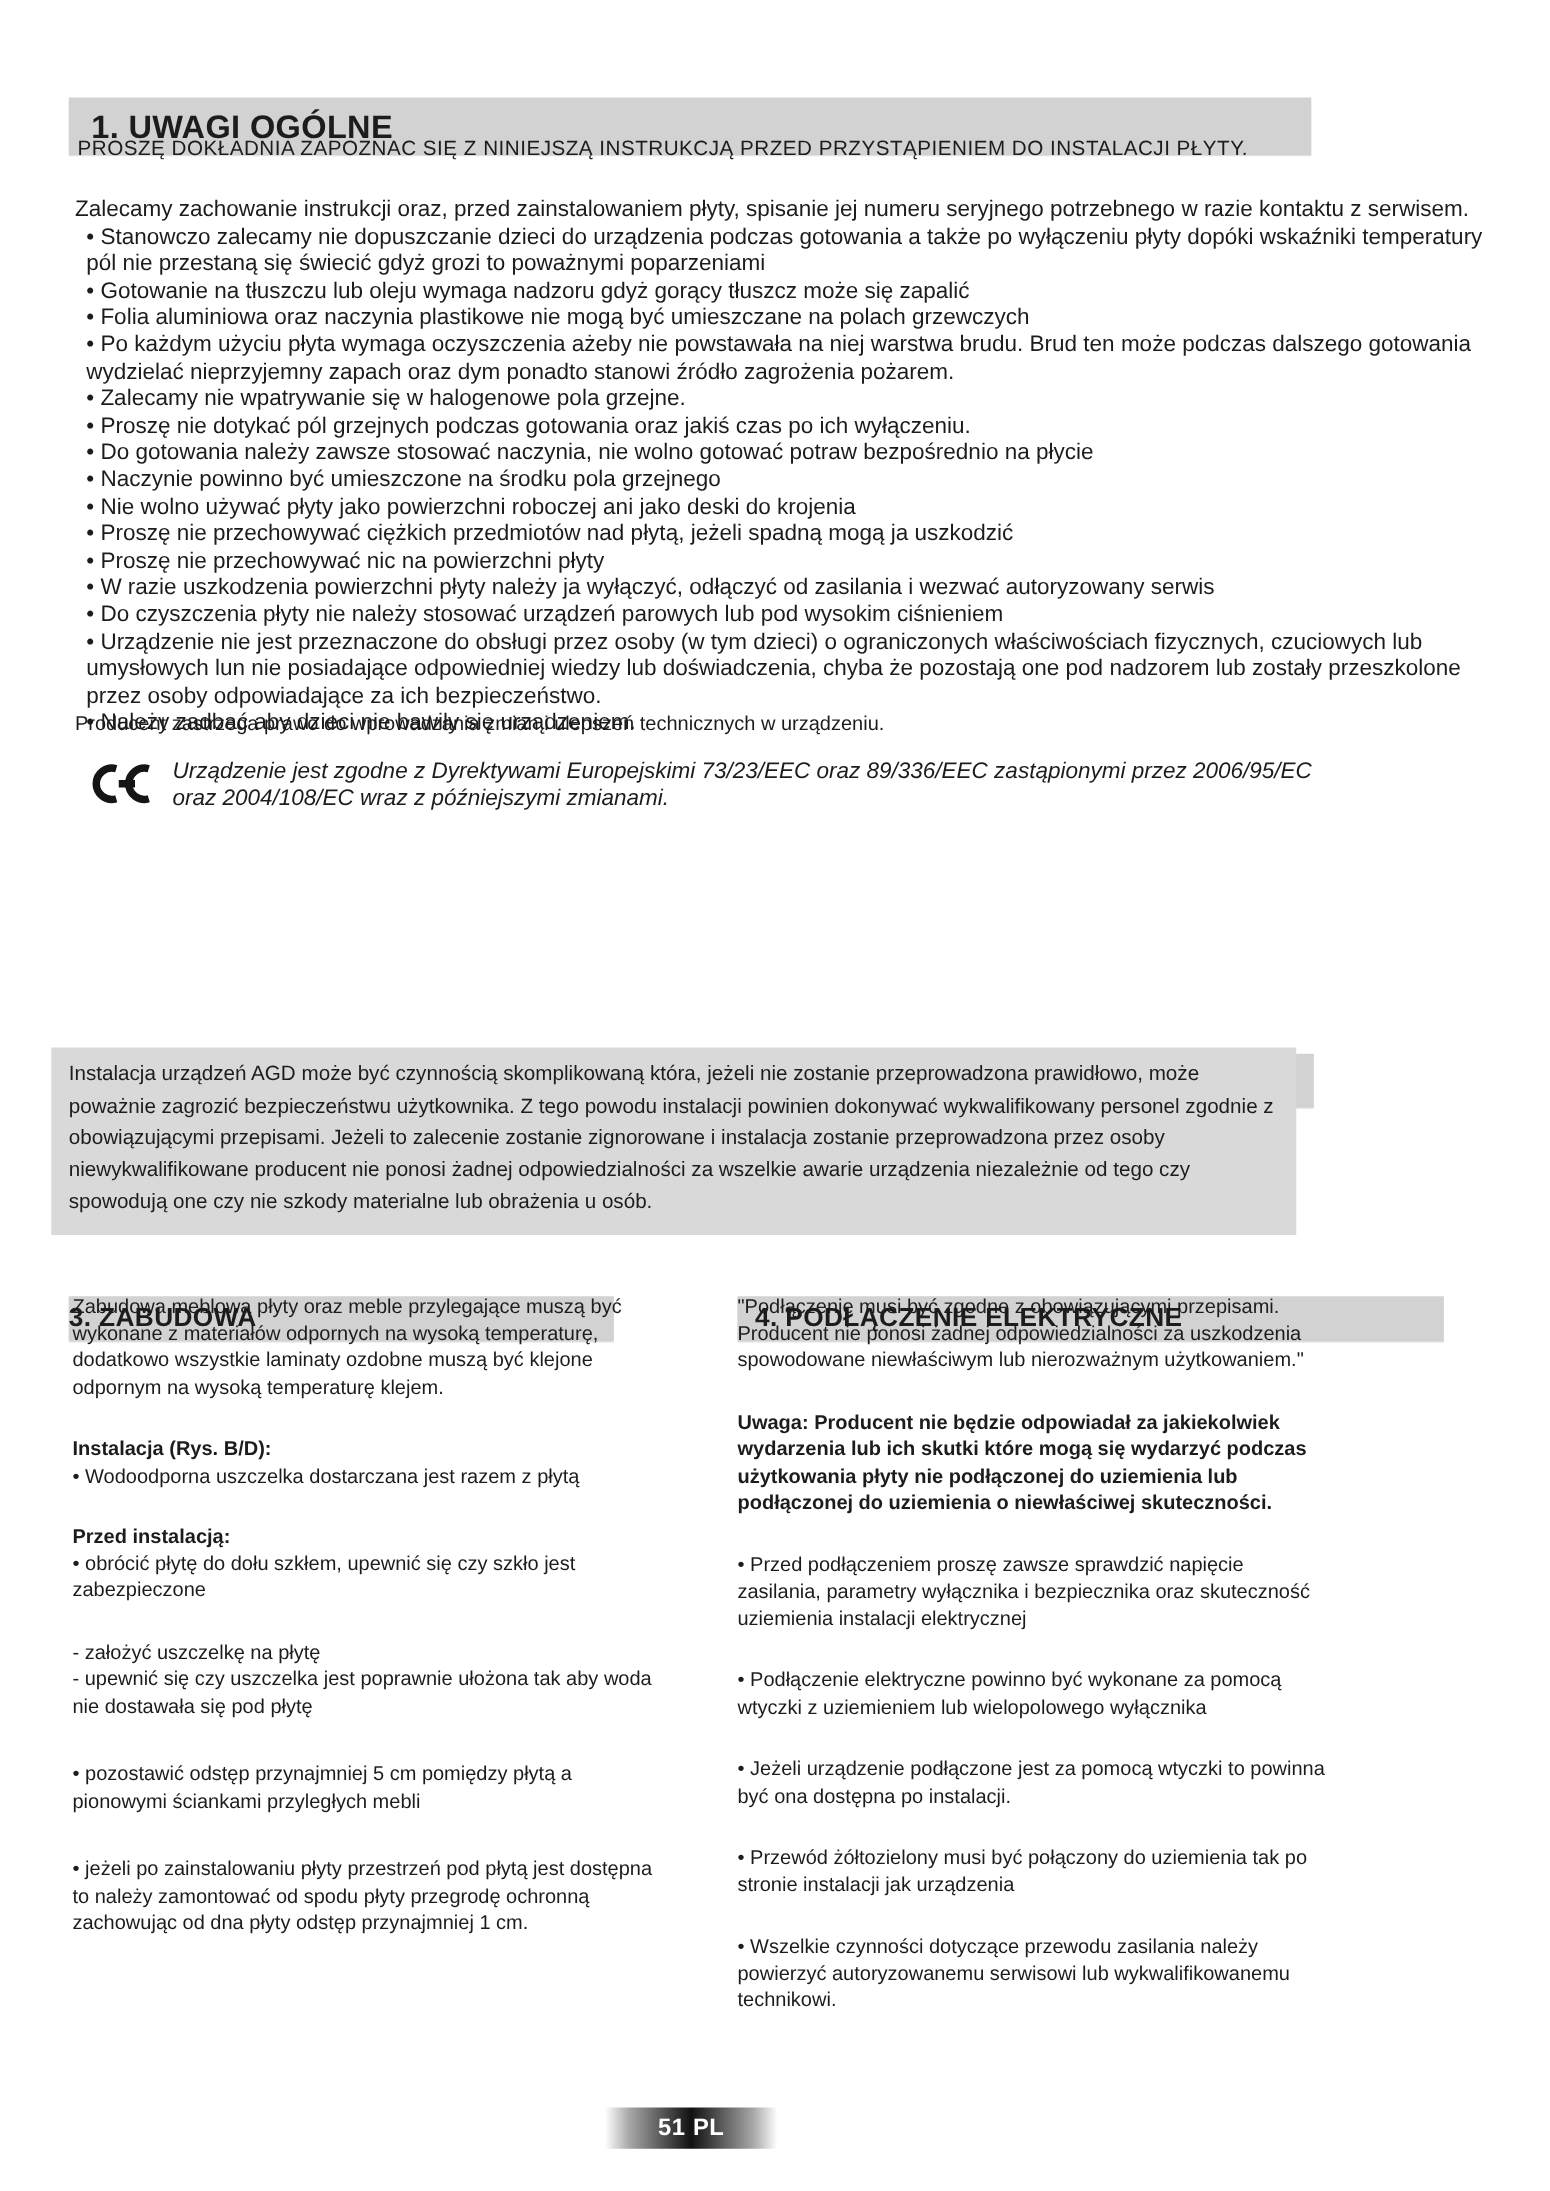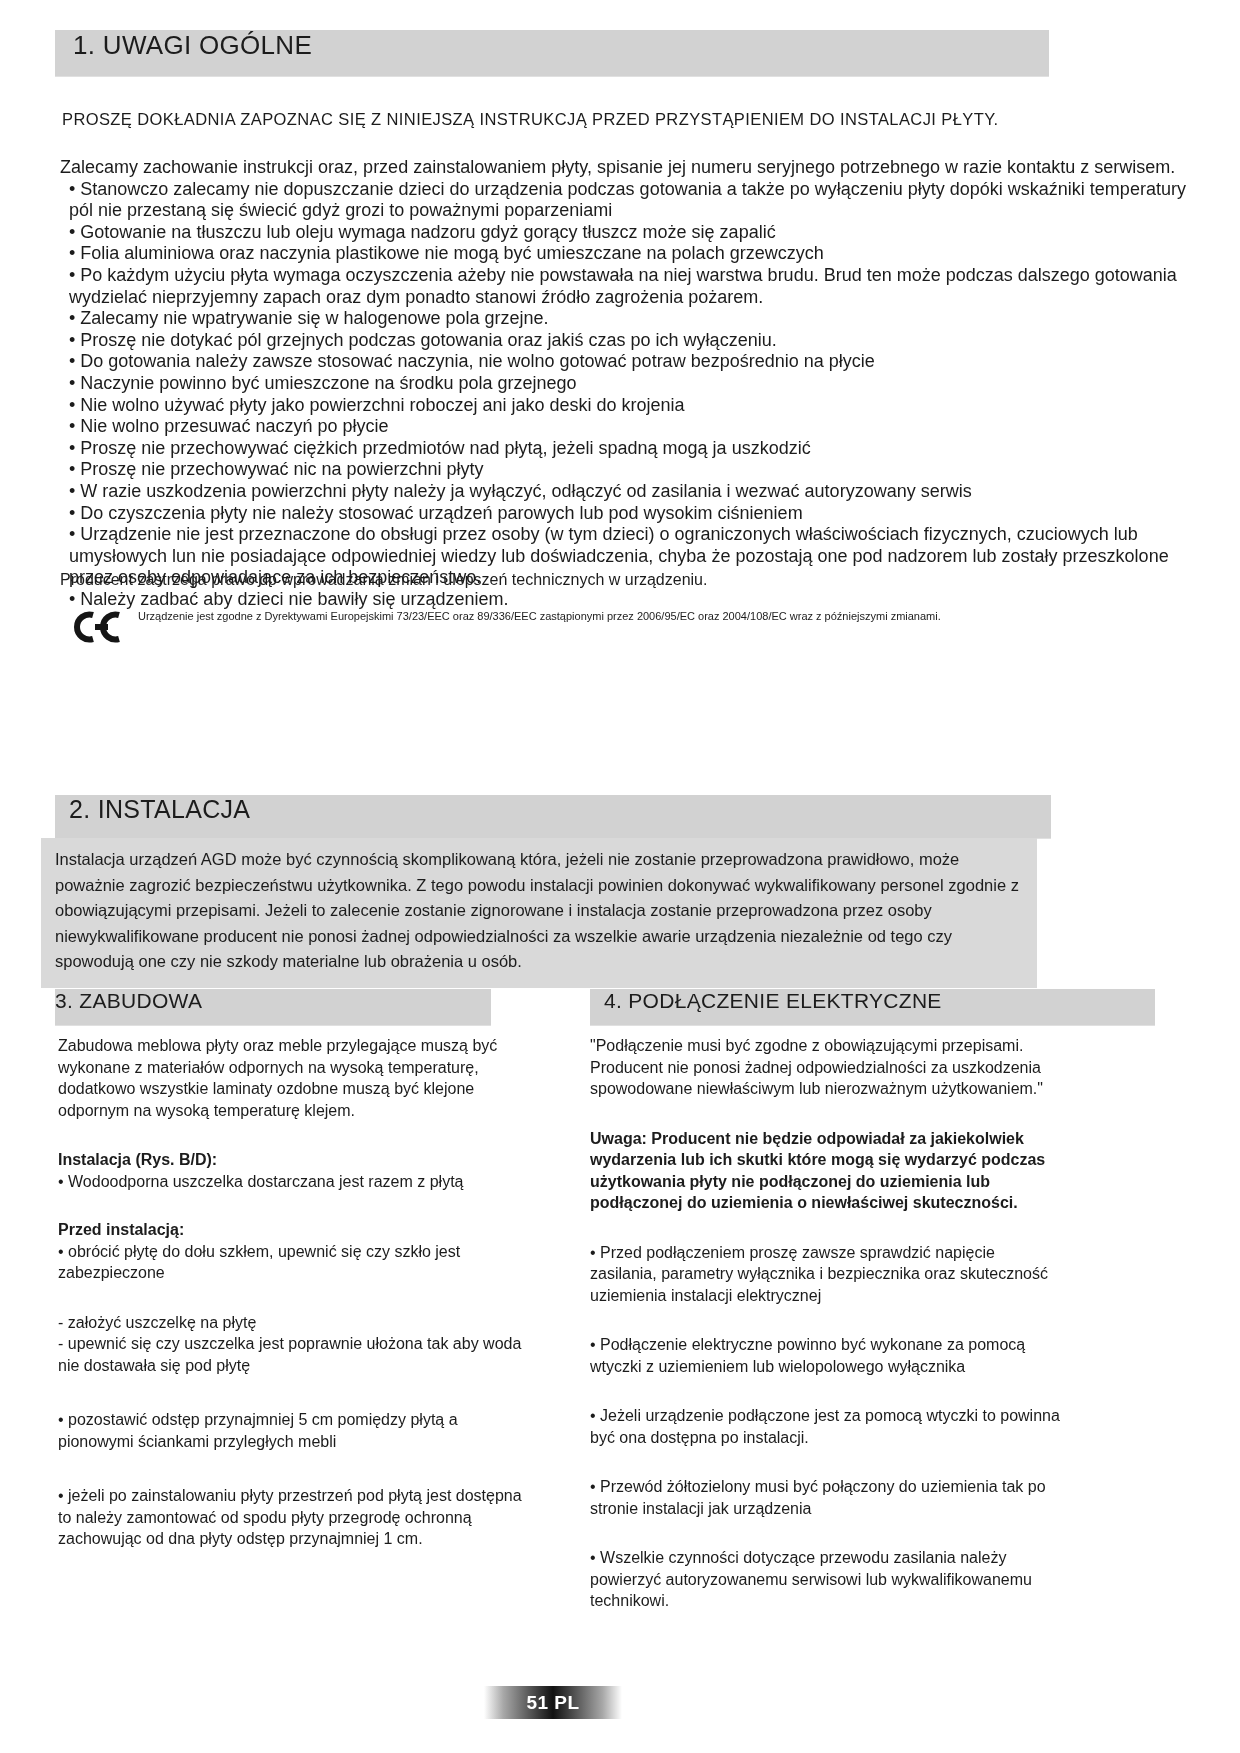--- a/index.html
+++ b/index.html
@@ -1,42 +1,43 @@
 <!DOCTYPE html>
 <html lang="pl"><head>
 <meta charset="utf-8">
 <style>
   html,body { margin:0; padding:0; background:#ffffff; }
   .page {
     position:relative; width:1240px; height:1753px; background:#ffffff;
     font-family:"Liberation Sans", sans-serif; color:#1c1c1c; overflow:hidden;
   }
   .sec-header {
-    position:absolute; background:#d2d2d2; display:flex; align-items:flex-start;
-    box-sizing:border-box; font-weight:normal; letter-spacing:0.3px;
+    position:absolute; background:#d2d2d2; display:flex; align-items:center;
+    box-sizing:border-box; font-weight:bold; letter-spacing:0.3px;
     box-shadow:0 1px 0 rgba(0,0,0,0.12);
+    margin-top:48px;
   }
   .sec-header-1 { left:55px; top:30px; width:994px; height:46px; padding-left:18px; font-size:26px; }
   .sec-header-2 { left:55px; top:795px; width:996px; height:43px; padding-left:14px; font-size:25px; }
   .sec-header-3 { left:55px; top:989px; width:436px; height:36px; font-size:21px; }
   .sec-header-4 { left:590px; top:989px; width:565px; height:36px; padding-left:14px; font-size:21px; }
 
   .notice {
     position:absolute; left:62px; top:110px; width:1130px;
     font-size:16.5px; letter-spacing:0.4px;
   }
   .s1-body {
     position:absolute; left:60px; top:157px; width:1130px;
     font-size:18px; line-height:21.6px;
   }
   .s1-bullets .b { padding-left:9px; }
   .manufacturer { position:absolute; left:60px; top:571px; width:1100px; font-size:16px; }
   .ce-row { position:absolute; left:68px; top:605px; width:1060px; display:flex; gap:16px; align-items:flex-start; }
   .ce-logo { flex:0 0 auto; margin-top:4px; }
-  .ce-text { font-size:11px; line-height:22px; width:950px; }
+  .ce-text { font-size:18px; line-height:22px; width:950px;font-style:italic; }
 
   .sec2-body {
     position:absolute; left:41px; top:838px; width:996px;
     background:#d9d9d9; box-sizing:border-box; padding:9px 16px 13px 14px;
     font-size:16.5px; line-height:25.5px;
   }
 
   .col { position:absolute; font-size:16px; line-height:21.5px; }
   .col-left  { left:58px;  top:1035px; width:478px; }
   .col-right { left:590px; top:1035px; width:476px; }
@@ -70,21 +71,20 @@
     <div class="s1-bullets">
       <div class="b">• Stanowczo zalecamy nie dopuszczanie dzieci do urządzenia podczas gotowania a także po wyłączeniu płyty dopóki wskaźniki temperatury pól nie przestaną się świecić gdyż grozi to poważnymi poparzeniami</div>
       <div class="b">• Gotowanie na tłuszczu lub oleju wymaga nadzoru gdyż gorący tłuszcz może się zapalić</div>
       <div class="b">• Folia aluminiowa oraz naczynia plastikowe nie mogą być umieszczane na polach grzewczych</div>
       <div class="b">• Po każdym użyciu płyta wymaga oczyszczenia ażeby nie powstawała na niej warstwa brudu. Brud ten może podczas dalszego gotowania wydzielać nieprzyjemny zapach oraz dym ponadto stanowi źródło zagrożenia pożarem.</div>
       <div class="b">• Zalecamy nie wpatrywanie się w halogenowe pola grzejne.</div>
       <div class="b">• Proszę nie dotykać pól grzejnych podczas gotowania oraz jakiś czas po ich wyłączeniu.</div>
       <div class="b">• Do gotowania należy zawsze stosować naczynia, nie wolno gotować potraw bezpośrednio na płycie</div>
       <div class="b">• Naczynie powinno być umieszczone na środku pola grzejnego</div>
       <div class="b">• Nie wolno używać płyty jako powierzchni roboczej ani jako deski do krojenia</div>
-      <div class="b">• Nie wolno przesuwać naczyń po płycie</div>
       <div class="b">• Proszę nie przechowywać ciężkich przedmiotów nad płytą, jeżeli spadną mogą ja uszkodzić</div>
       <div class="b">• Proszę nie przechowywać nic na powierzchni płyty</div>
       <div class="b">• W razie uszkodzenia powierzchni płyty należy ja wyłączyć, odłączyć od zasilania i wezwać autoryzowany serwis</div>
       <div class="b">• Do czyszczenia płyty nie należy stosować urządzeń parowych lub pod wysokim ciśnieniem</div>
       <div class="b">• Urządzenie nie jest przeznaczone do obsługi przez osoby (w tym dzieci) o ograniczonych właściwościach fizycznych, czuciowych lub umysłowych lun nie posiadające odpowiedniej wiedzy lub doświadczenia, chyba że pozostają one pod nadzorem lub zostały przeszkolone przez osoby odpowiadające za ich bezpieczeństwo.</div>
       <div class="b">• Należy zadbać aby dzieci nie bawiły się urządzeniem.</div>
     </div>
   </div>
 
   <div class="manufacturer">Producent zastrzega prawo do wprowadzania zmian i ulepszeń technicznych w urządzeniu.</div>

